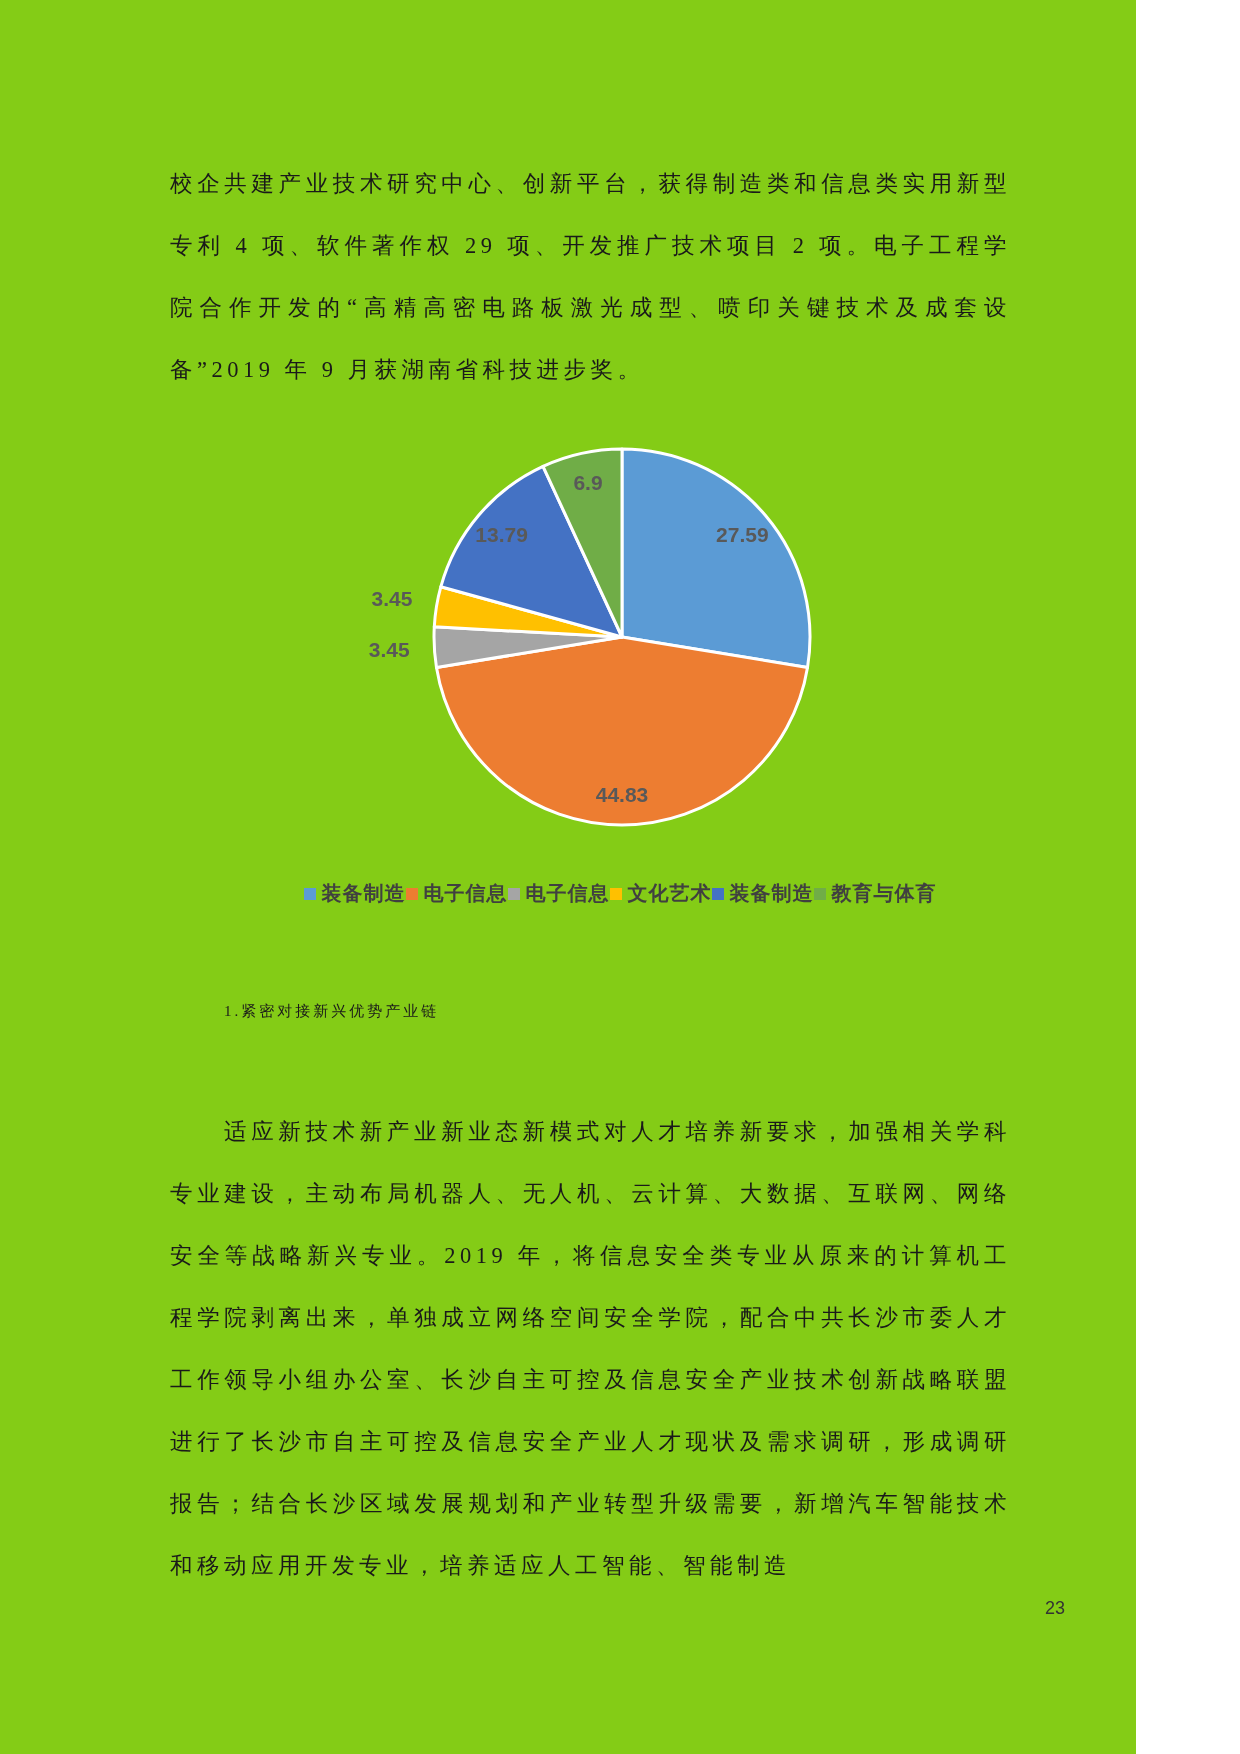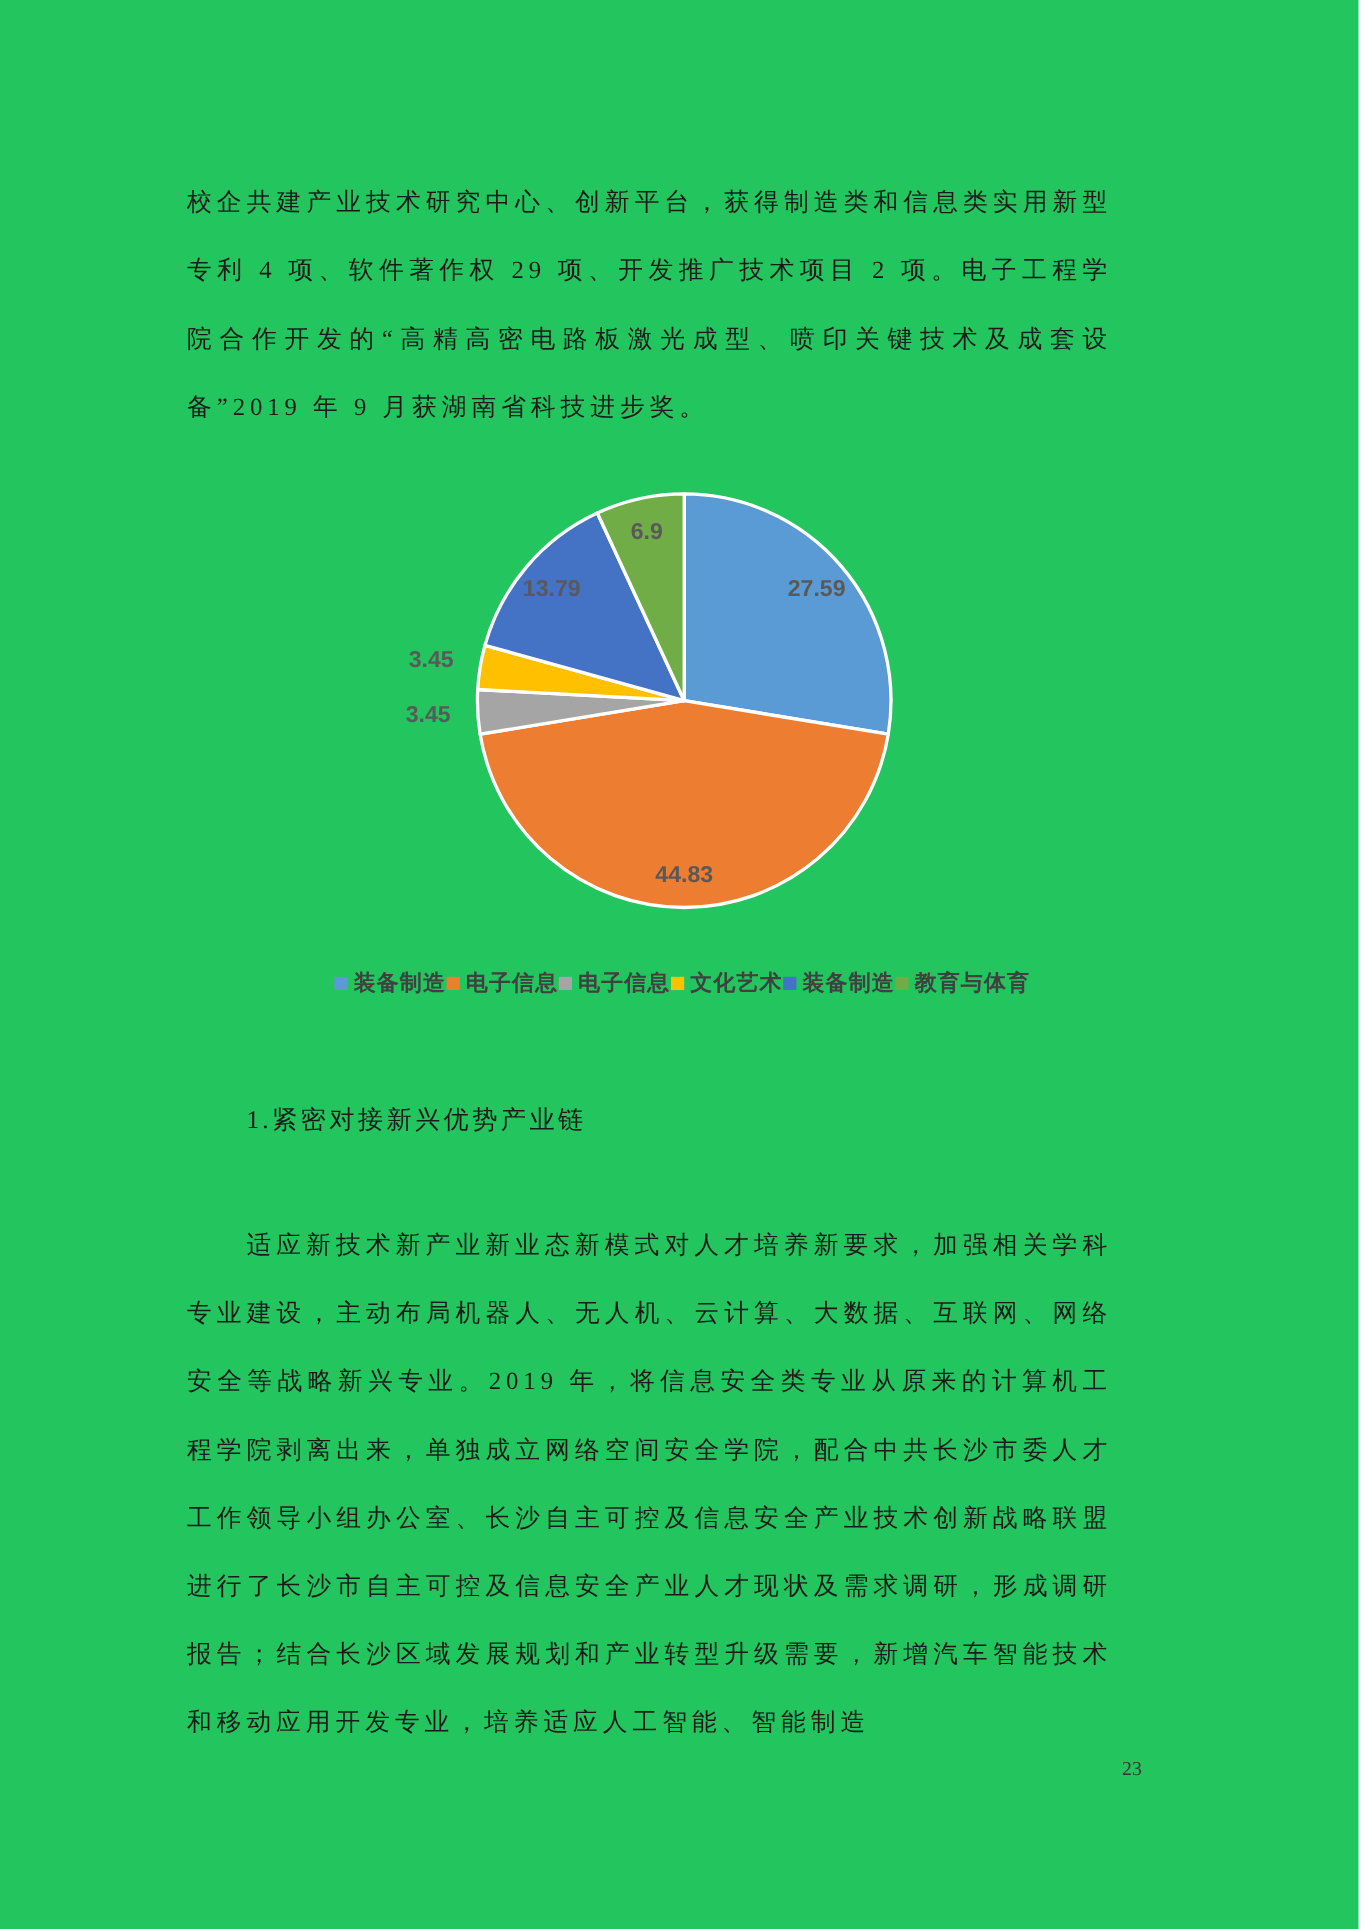--- a/index.html
+++ b/index.html
@@ -1,20 +1,20 @@
 <!DOCTYPE html>
 <html><head>
 <meta charset="utf-8">
 <style>
   html, body { margin: 0; padding: 0; background: #ffffff; }
   .page {
     position: relative;
-    width: 1235px;
+    width: 1136px;
     height: 1754px;
-    background: #22c55e;
+    background: #84cc16;
     font-family: "Liberation Serif", serif;
     overflow: hidden;
   }
   .para {
     position: absolute;
     left: 170px;
     width: 841px;
     margin: 0;
     font-size: 22.5px;
     line-height: 62px;
@@ -33,21 +33,21 @@
     font-size: 24px;
     font-weight: bold;
     letter-spacing: 2px;
     color: #111111;
   }
   .subheading {
     position: absolute;
     top: 1002px;
     left: 224px;
     margin: 0;
-    font-size: 23px;
+    font-size: 15px;
     letter-spacing: 3px;
     color: #1a1a1a;
   }
   .chart-svg { position: absolute; left: 332px; top: 427px; }
   .pie-label {
     font-family: "Liberation Sans", sans-serif;
     font-size: 21px;
     font-weight: bold;
     fill: #595959;
   }
@@ -65,22 +65,22 @@
   .legend-label {
     font-family: "Liberation Sans", sans-serif;
     font-size: 20px;
     font-weight: bold;
     color: #404040;
     letter-spacing: 1px;
   }
   .pagenum {
     position: absolute;
     top: 1598px;
-    left: 1020px;
-    font-family: Liberation Serif, serif;
+    left: 1045px;
+    font-family: Liberation Sans, sans-serif;
     font-size: 18px;
     color: #333333;
   }
 </style>
 </head>
 <body>
 
 <div class="page">
 
   <p class="para para1">校企共建产业技术研究中心、创新平台，获得制造类和信息类实用新型专利 4 项、软件著作权 29 项、开发推广技术项目 2 项。电子工程学院合作开发的“高精高密电路板激光成型、喷印关键技术及成套设备”2019 年 9 月获湖南省科技进步奖。</p>

